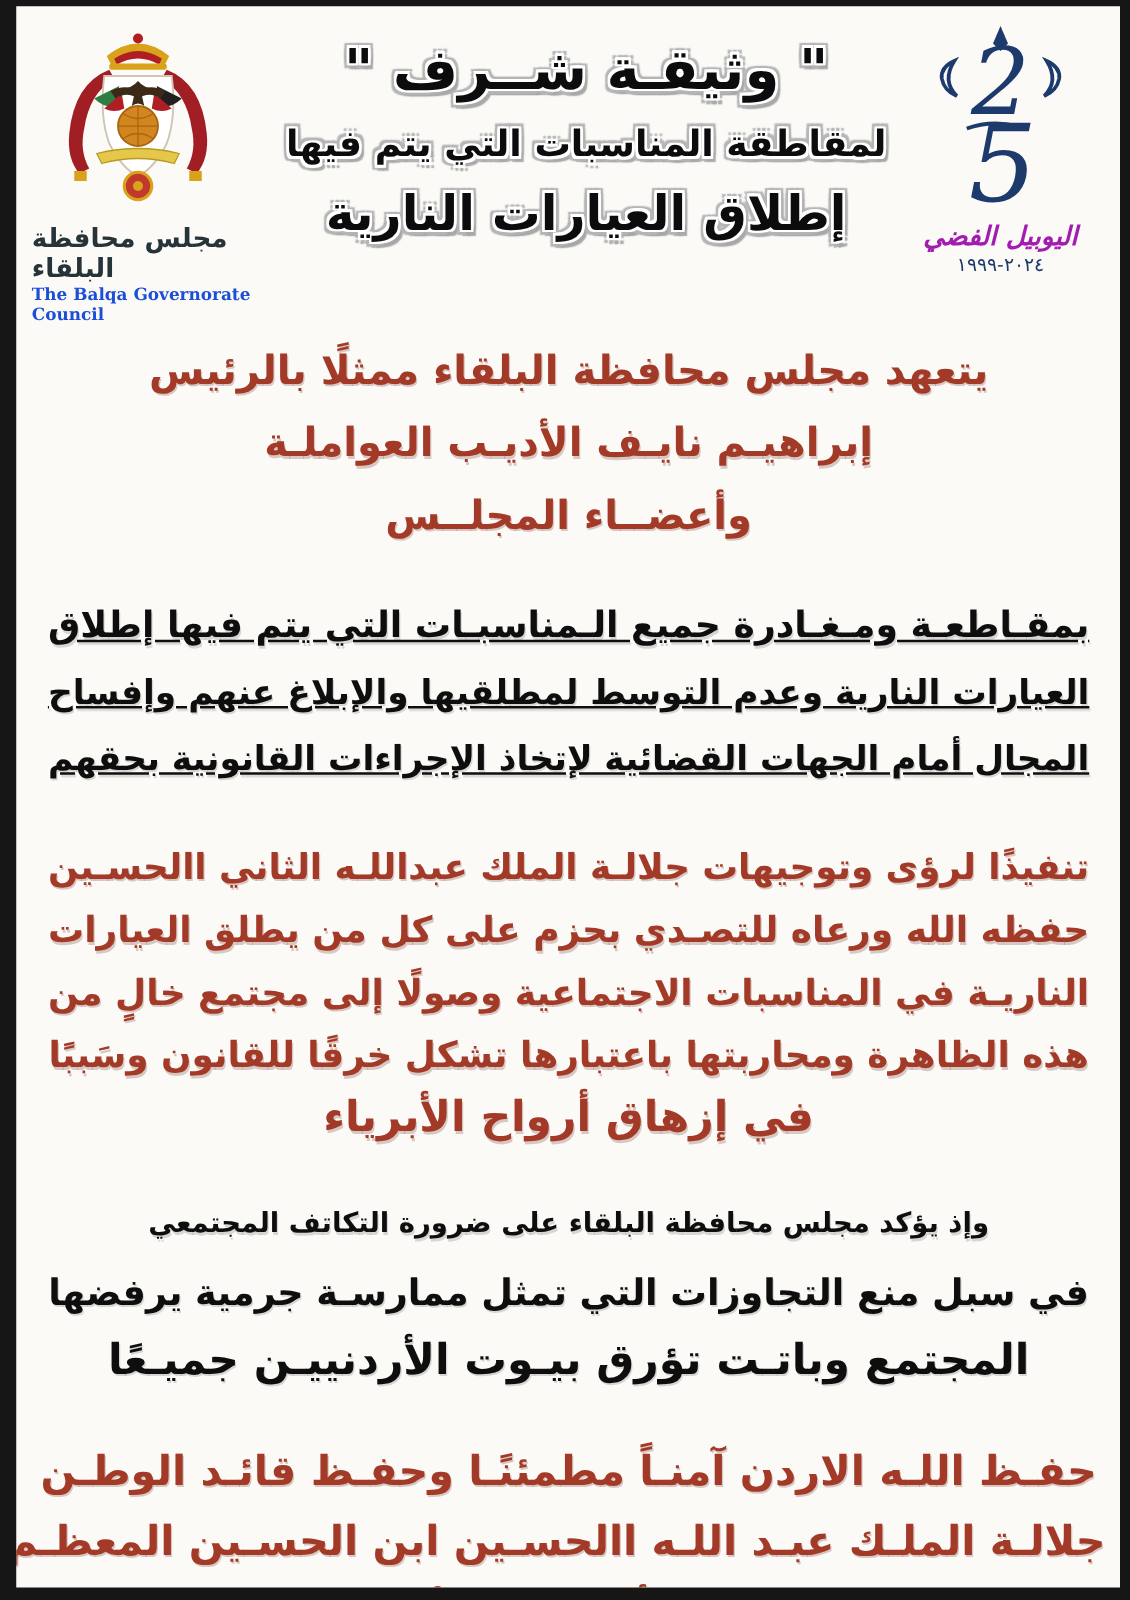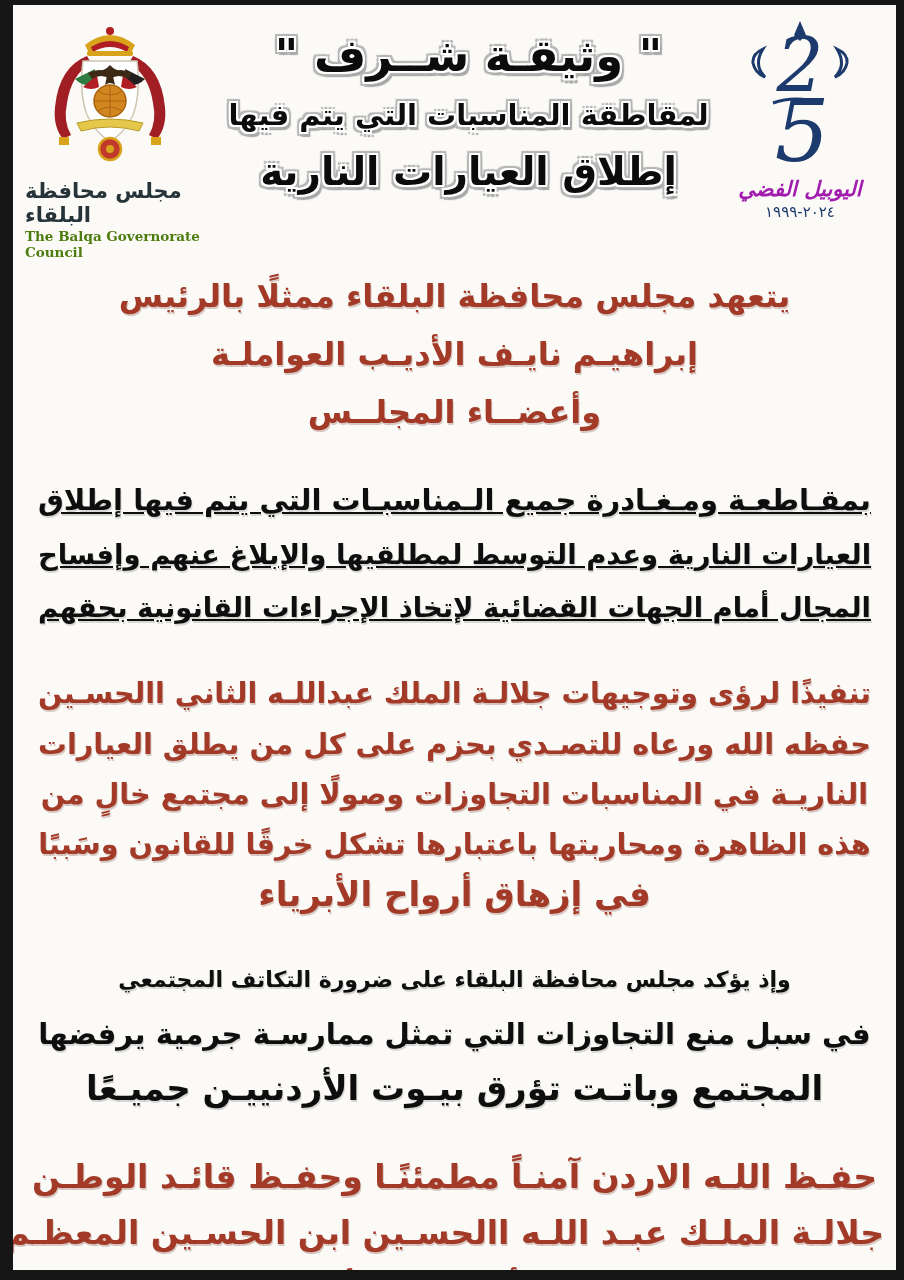--- a/index.html
+++ b/index.html
@@ -17,21 +17,21 @@
     padding:10px 12px 0 12px;
     overflow:hidden;
   }
   
   .header{display:flex;align-items:flex-start;justify-content:space-between;height:238px;}
   .jubilee{width:168px;text-align:center;padding-top:4px;flex:0 0 auto;}
   .jubilee .years{color:#1d3a6d;font-size:15px;letter-spacing:2px;margin-top:2px;direction:rtl;}
   .jubilee .label-ar{color:#a21caf;font-size:21px;font-weight:bold;font-style:italic;margin-top:-4px;}
   .council{width:196px;text-align:left;flex:0 0 auto;padding-top:8px;}
   .council .name-ar{color:#26343a;font-size:21px;font-weight:bold;margin-top:2px;}
-  .council .name-en{color:#4d7c0f;font-size:13.5px;font-weight:bold;direction:ltr;
+  .council .name-en{color:#1d4ed8;font-size:13.5px;font-weight:bold;direction:ltr;
     font-family:"DejaVu Serif","Liberation Serif",serif;margin-top:1px;}
   .doc-title{flex:1 1 auto;text-align:center;padding-top:10px;min-width:0;}
   .doc-title .line{
     display:block;white-space:nowrap;font-weight:bold;color:#0c0c0c;
     text-shadow:
       -2px -2px 0 #ffffff, 2px -2px 0 #ffffff, -2px 2px 0 #ffffff, 2px 2px 0 #ffffff,
        0 -2px 0 #ffffff, 0 2px 0 #ffffff, -2px 0 0 #ffffff, 2px 0 0 #ffffff,
       -4px -4px 1px #b5b5b5, 4px -4px 1px #b5b5b5, -4px 4px 1px #b5b5b5, 4px 5px 1px #a8a8a8,
        0 -4px 1px #b5b5b5, 0 5px 1px #ababab, -4px 0 1px #b5b5b5, 4px 0 1px #b5b5b5;
   }
@@ -136,21 +136,21 @@
 
       <p class="para black p1">
         <span class="line fit" style="font-size: 28.9671px;">بمقـاطعـة ومـغـادرة جميع الـمناسبـات التي يتم فيها إطلاق</span>
         <span class="line fit" style="font-size: 27.5047px;">العيارات النارية وعدم التوسط لمطلقيها والإبلاغ عنهم وإفساح</span>
         <span class="line fit" style="font-size: 27.4514px;">المجال أمام الجهات القضائية لإتخاذ الإجراءات القانونية بحقهم</span>
       </p>
 
       <p class="para red p2">
         <span class="line fit" style="font-size: 28.5295px;">تنفيذًا لرؤى وتوجيهات جلالـة الملك عبداللـه الثاني االحسـين</span>
         <span class="line fit" style="font-size: 28.7905px;">حفظه الله ورعاه للتصـدي بحزم على كل من يطلق العيارات</span>
-        <span class="line fit" style="font-size: 28.703px;">الناريـة في المناسبات التجاوزات وصولًا إلى مجتمع خالٍ من</span>
+        <span class="line fit" style="font-size: 28.703px;">الناريـة في المناسبات الاجتماعية وصولًا إلى مجتمع خالٍ من</span>
         <span class="line fit" style="font-size: 28.6739px;">هذه الظاهرة ومحاربتها باعتبارها تشكل خرقًا للقانون وسَببًا</span>
         <span class="line fit">في إزهاق أرواح الأبرياء</span>
       </p>
 
       <p class="para black p3">
         <span class="line fit" style="font-size: 22px;">وإذ يؤكد مجلس محافظة البلقاء على ضرورة التكاتف المجتمعي</span>
         <span class="line fit" style="font-size: 29.206px;">في سبل منع التجاوزات التي تمثل ممارسـة جرمية يرفضها</span>
         <span class="line fit">المجتمع وباتـت تؤرق بيـوت الأردنييـن جميـعًا</span>
       </p>
 

